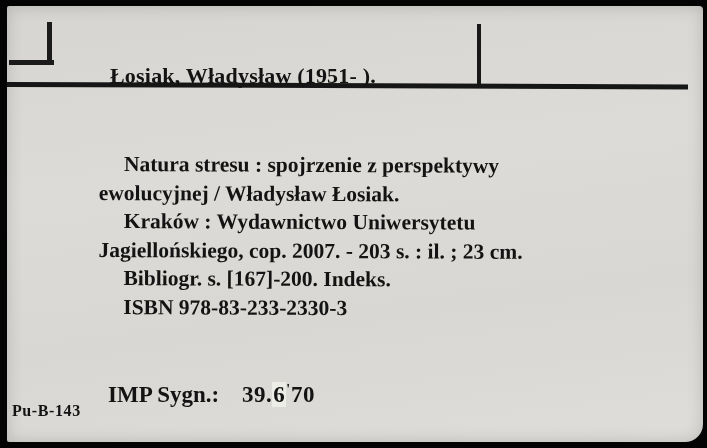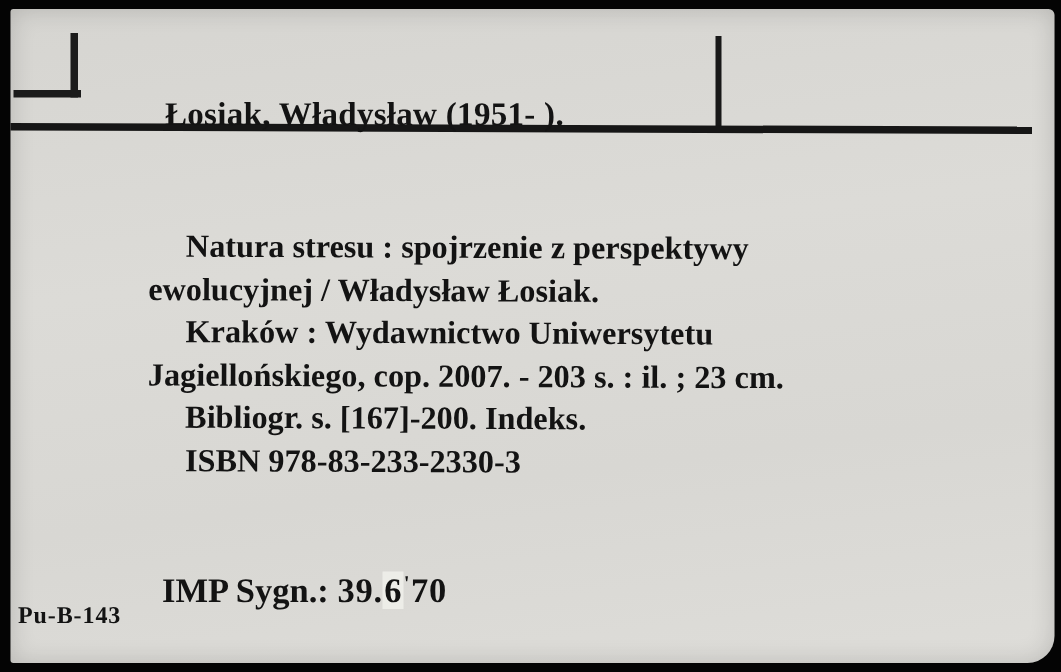--- a/index.html
+++ b/index.html
@@ -96,21 +96,21 @@
   .description .line.indent { padding-left: 25px; }
   .signature-line {
     position: absolute;
     left: 101px;
     top: 372px;
     font-size: 23px;
     font-weight: 600;
     line-height: 23px;
     white-space: nowrap;
   }
-  .sig-number { letter-spacing: 0.5px; }
+  .sig-number { letter-spacing: 0.5px; margin-left: 17px; }
   .sig-mid {
     background: rgba(238,238,234,0.9);
     padding: 0 1px;
   }
   .sig-tick {
     display: inline-block;
     font-size: 14px;
     vertical-align: 8px;
     margin: 0 0.5px 0 0;
   }

